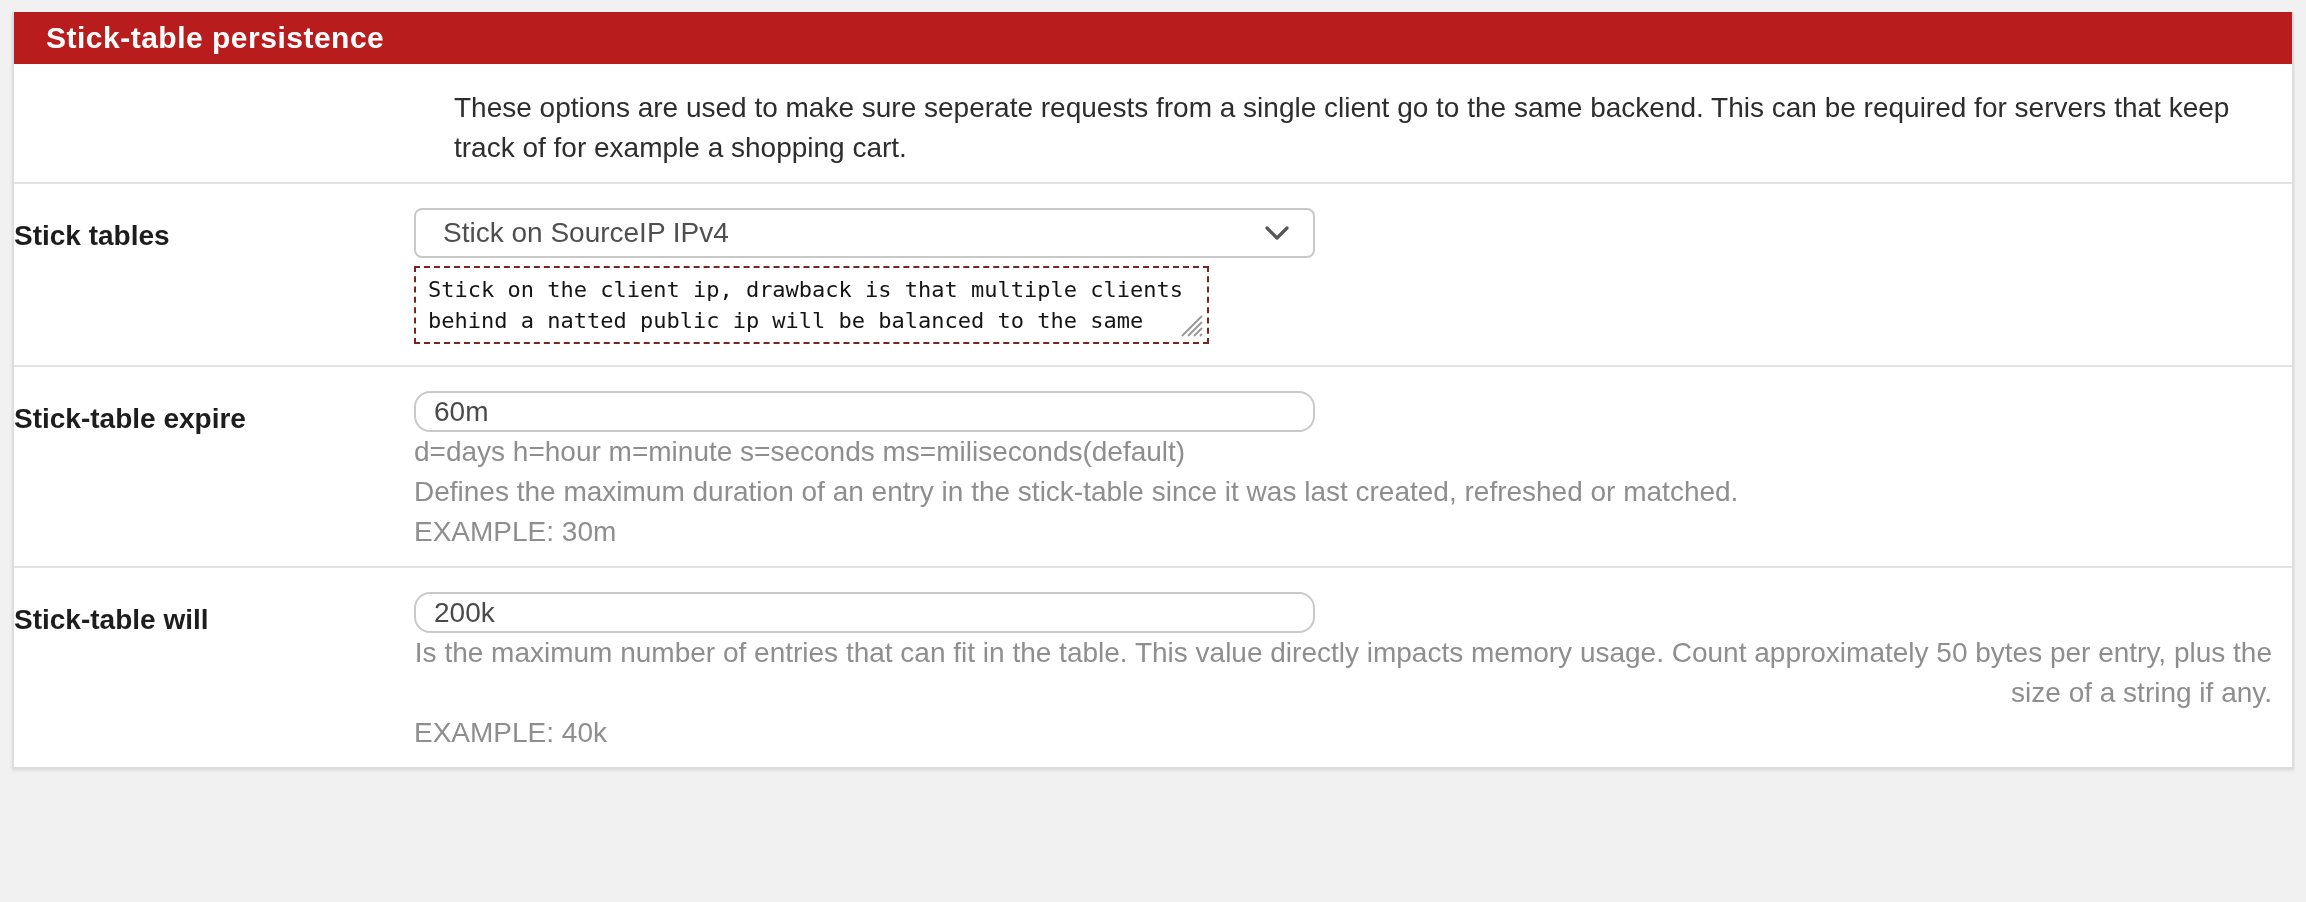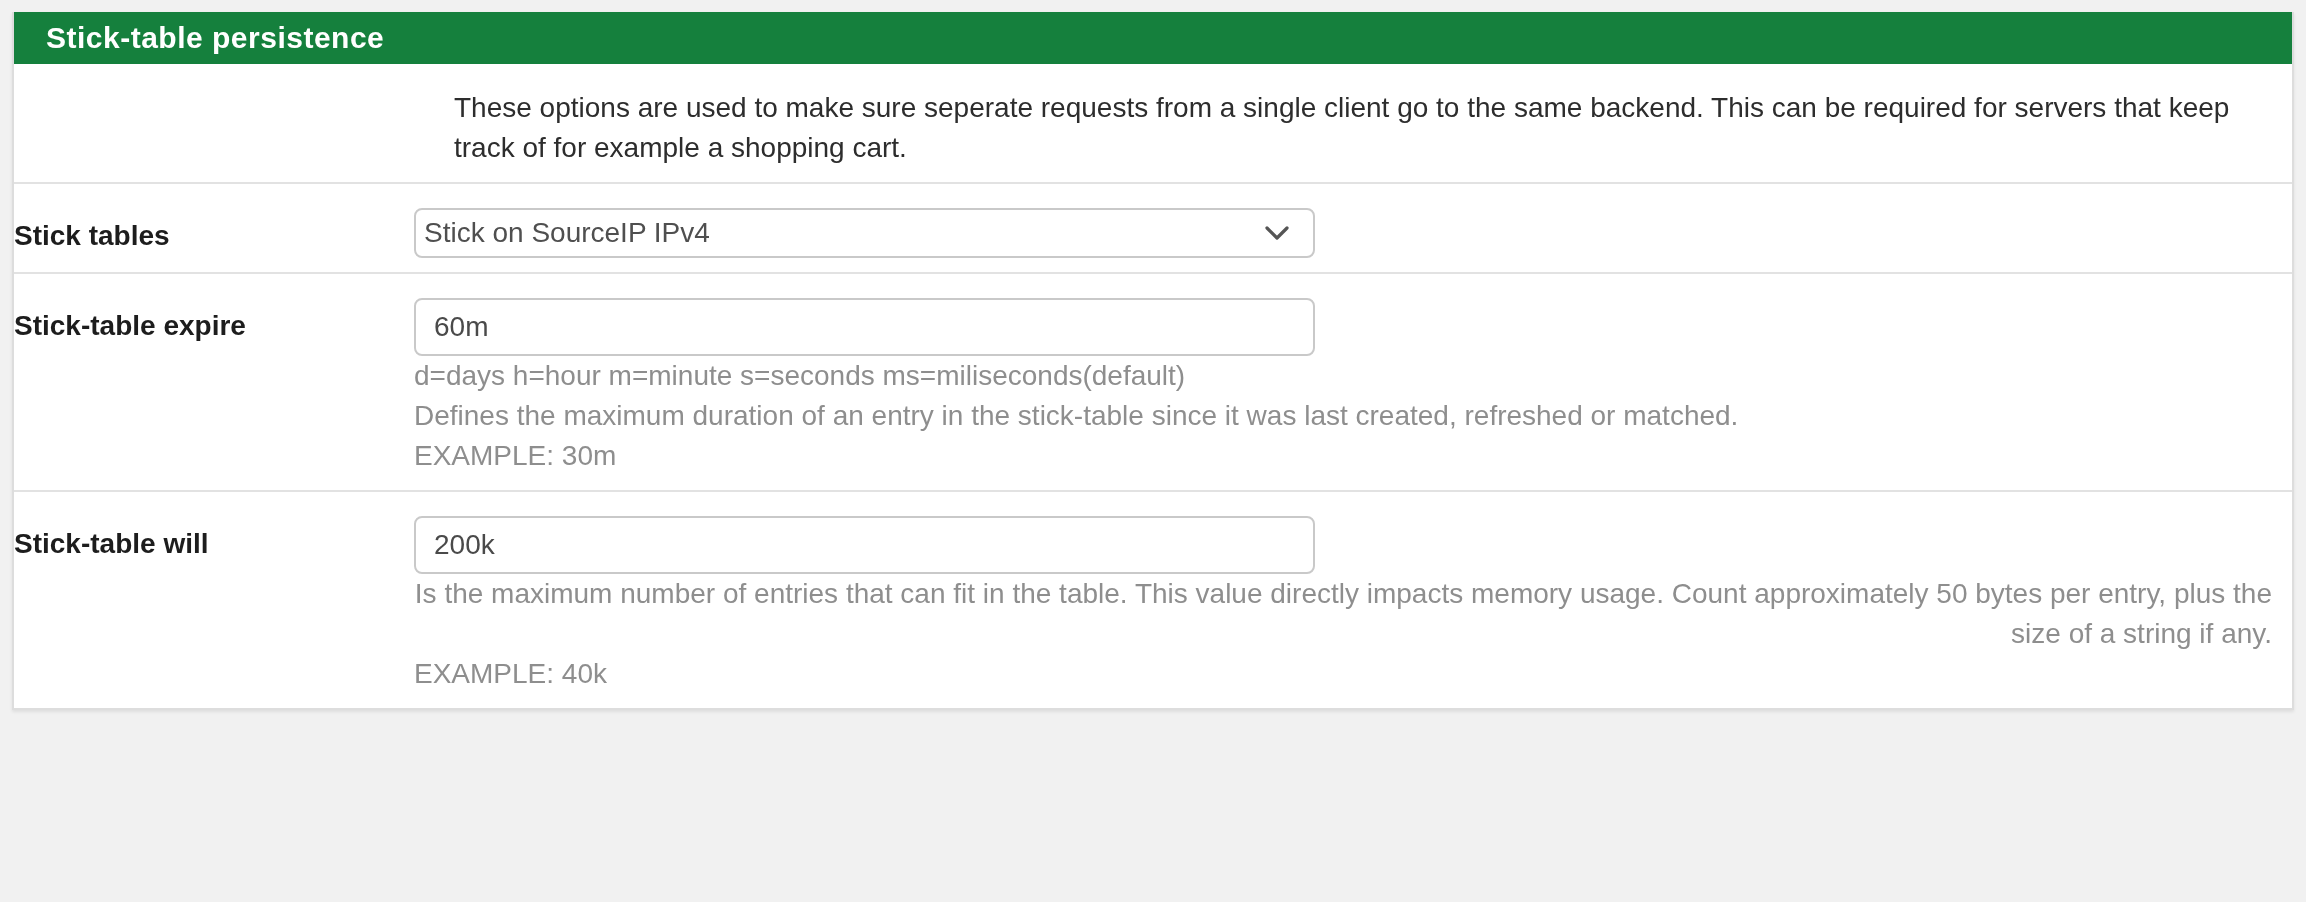--- a/index.html
+++ b/index.html
@@ -13,21 +13,21 @@
   .panel {
     margin: 12px;
     width: 2282px;
     background: #ffffff;
     border: 2px solid #dddddd;
     border-top: none;
     box-shadow: 0 2px 3px rgba(0,0,0,0.08);
   }
   .panel-heading {
     height: 52px;
-    background: #15803d;
+    background: #b91c1c;
     color: #ffffff;
     font-size: 30px;
     font-weight: bold;
     line-height: 52px;
     padding-left: 32px;
     letter-spacing: 0.5px;
   }
   .row {
     display: grid;
     grid-template-columns: 400px 1fr;
@@ -49,29 +49,29 @@
   }
   .select-box {
     width: 901px;
     height: 50px;
     border: 2px solid #c9c9c9;
     border-radius: 8px;
     background: #ffffff;
     display: flex;
     align-items: center;
     justify-content: space-between;
-    padding: 0 24px 0 8px;
+    padding: 0 24px 0 27px;
     color: #4f4f4f;
     cursor: default;
   }
   .text-input {
     width: 901px;
-    height: 58px;
+    height: 41px;
     border: 2px solid #c9c9c9;
-    border-radius: 8px;
+    border-radius: 16px;
     background: #ffffff;
     padding: 0 18px;
     font-family: "Liberation Sans", sans-serif;
     font-size: 28px;
     color: #4a4a4a;
     outline: none;
   }
   .help {
     color: #8e8e8e;
     line-height: 39px;
@@ -127,20 +127,30 @@
 
   <div class="row">
     <div class="row-label">Stick tables</div>
     <div class="row-content">
       <div class="select-box">
         <span>Stick on SourceIP IPv4</span>
         <svg class="chevron" viewBox="0 0 24 15">
           <path d="M2 2 L12 12 L22 2" fill="none" stroke="#555555" stroke-width="3.2" stroke-linecap="round" stroke-linejoin="round"></path>
         </svg>
       </div>
+      <div class="notes-wrap">
+        <textarea class="notes-area" spellcheck="false" style="">Stick on the client ip, drawback is that multiple clients
+behind a natted public ip will be balanced to the same</textarea>
+        <svg class="resize-grip" viewBox="0 0 26 26">
+          <line x1="4" y1="24" x2="24" y2="4" stroke="#999999" stroke-width="2"></line>
+          <line x1="10" y1="24" x2="24" y2="10" stroke="#999999" stroke-width="2"></line>
+          <line x1="16" y1="24" x2="24" y2="16" stroke="#999999" stroke-width="2"></line>
+          <line x1="22" y1="24" x2="24" y2="22" stroke="#999999" stroke-width="2"></line>
+        </svg>
+      </div>
     </div>
   </div>
 
   <div class="row">
     <div class="row-label">Stick-table expire</div>
     <div class="row-content">
       <input class="text-input" type="text" value="60m" style="">
       <div class="help-lines">
         <div>d=days h=hour m=minute s=seconds ms=miliseconds(default)</div>
         <div>Defines the maximum duration of an entry in the stick-table since it was last created, refreshed or matched.</div>

